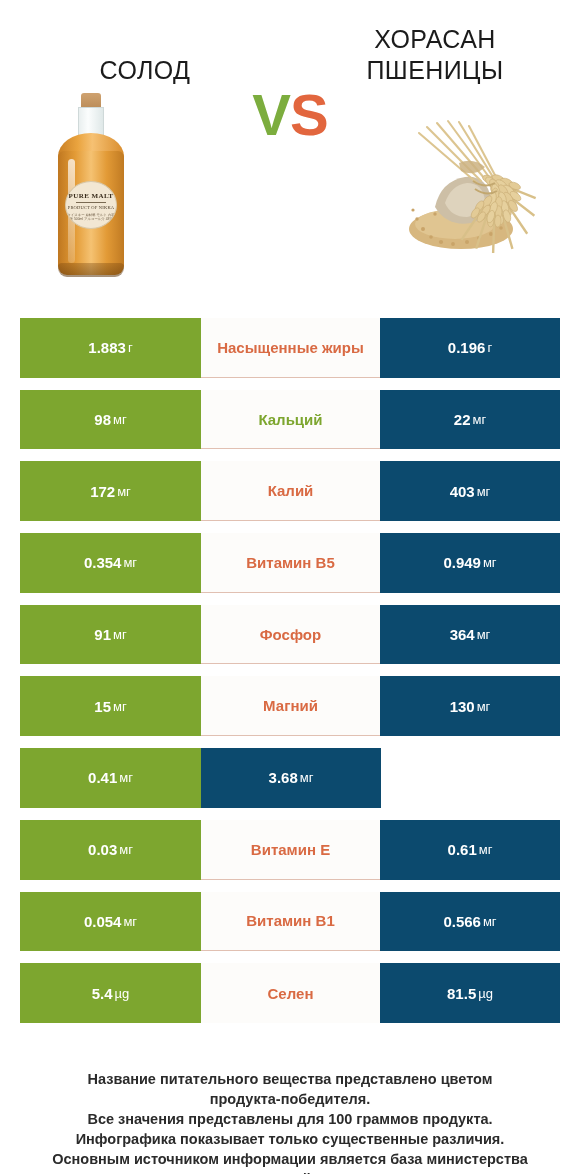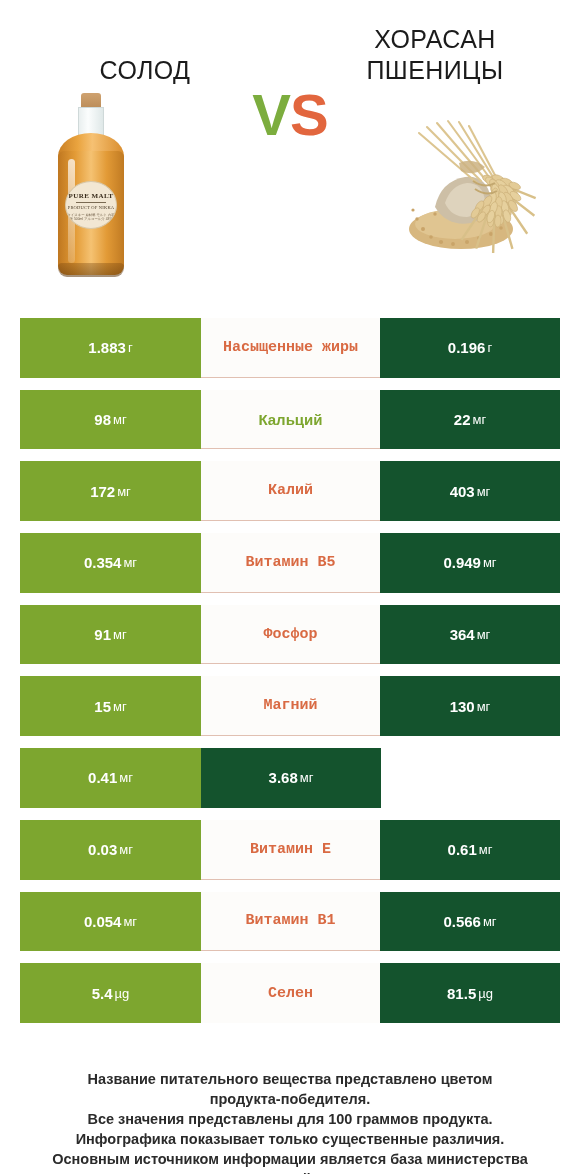--- a/index.html
+++ b/index.html
@@ -183,37 +183,37 @@
   }
   .cell-left {
     flex: 0 0 181px;
     background: #7DA62F;
     color: #ffffff;
     font-size: 15px;
     font-weight: 700;
   }
   .cell-right {
     flex: 0 0 180px;
-    background: #14532d;
+    background: #0c4a6e;
     color: #ffffff;
     font-size: 15px;
     font-weight: 700;
   }
   .cell-mid {
     flex: 1 1 auto;
     background: #fdfcfa;
     font-size: 15px;
     font-weight: 700;
     line-height: 19px;
     padding: 0 6px;
     border-bottom: 1px solid rgba(190,120,90,.45);
   }
   .row:last-child .cell-mid { border-bottom: none; }
   .mid-green { color: #7DA62F; }
-  .mid-orange { color: #D96A43; font-family: Liberation Mono, monospace; }
+  .mid-orange { color: #D96A43; }
   .unit {
     font-weight: 400;
     font-size: 13px;
     margin-left: 2px;
   }
 
   
   .footer {
     margin-top: 46px;
     text-align: center;

